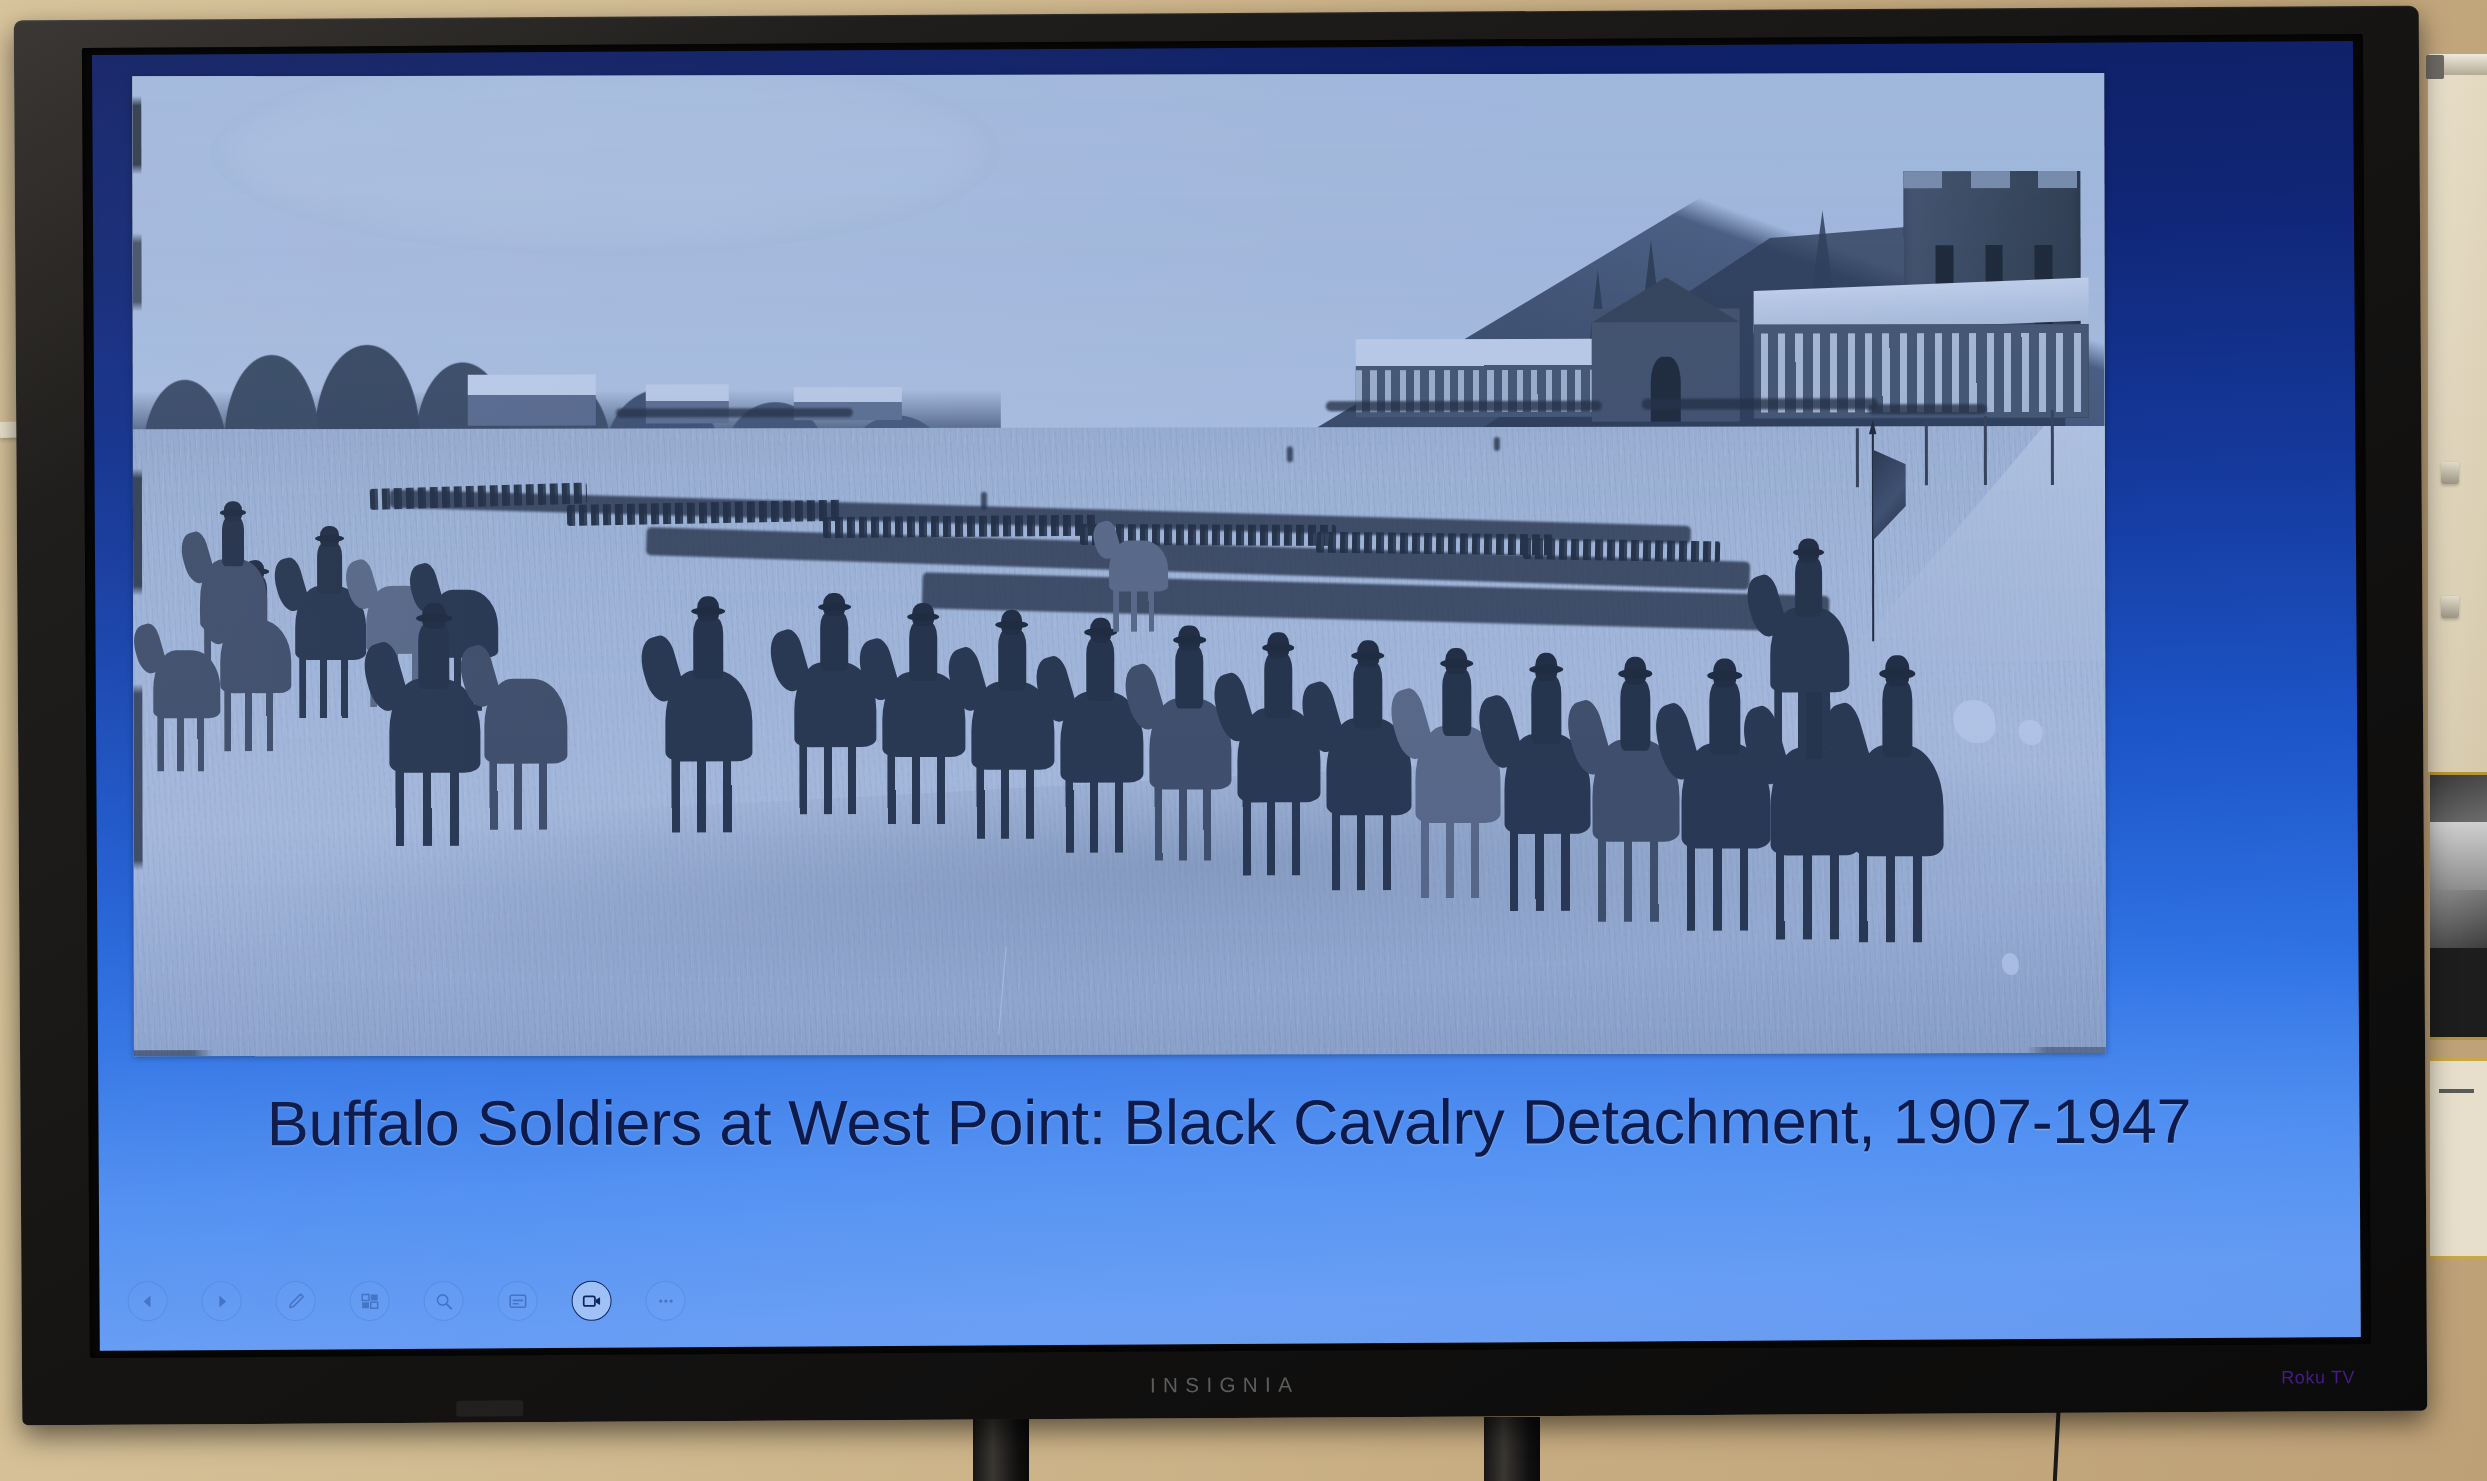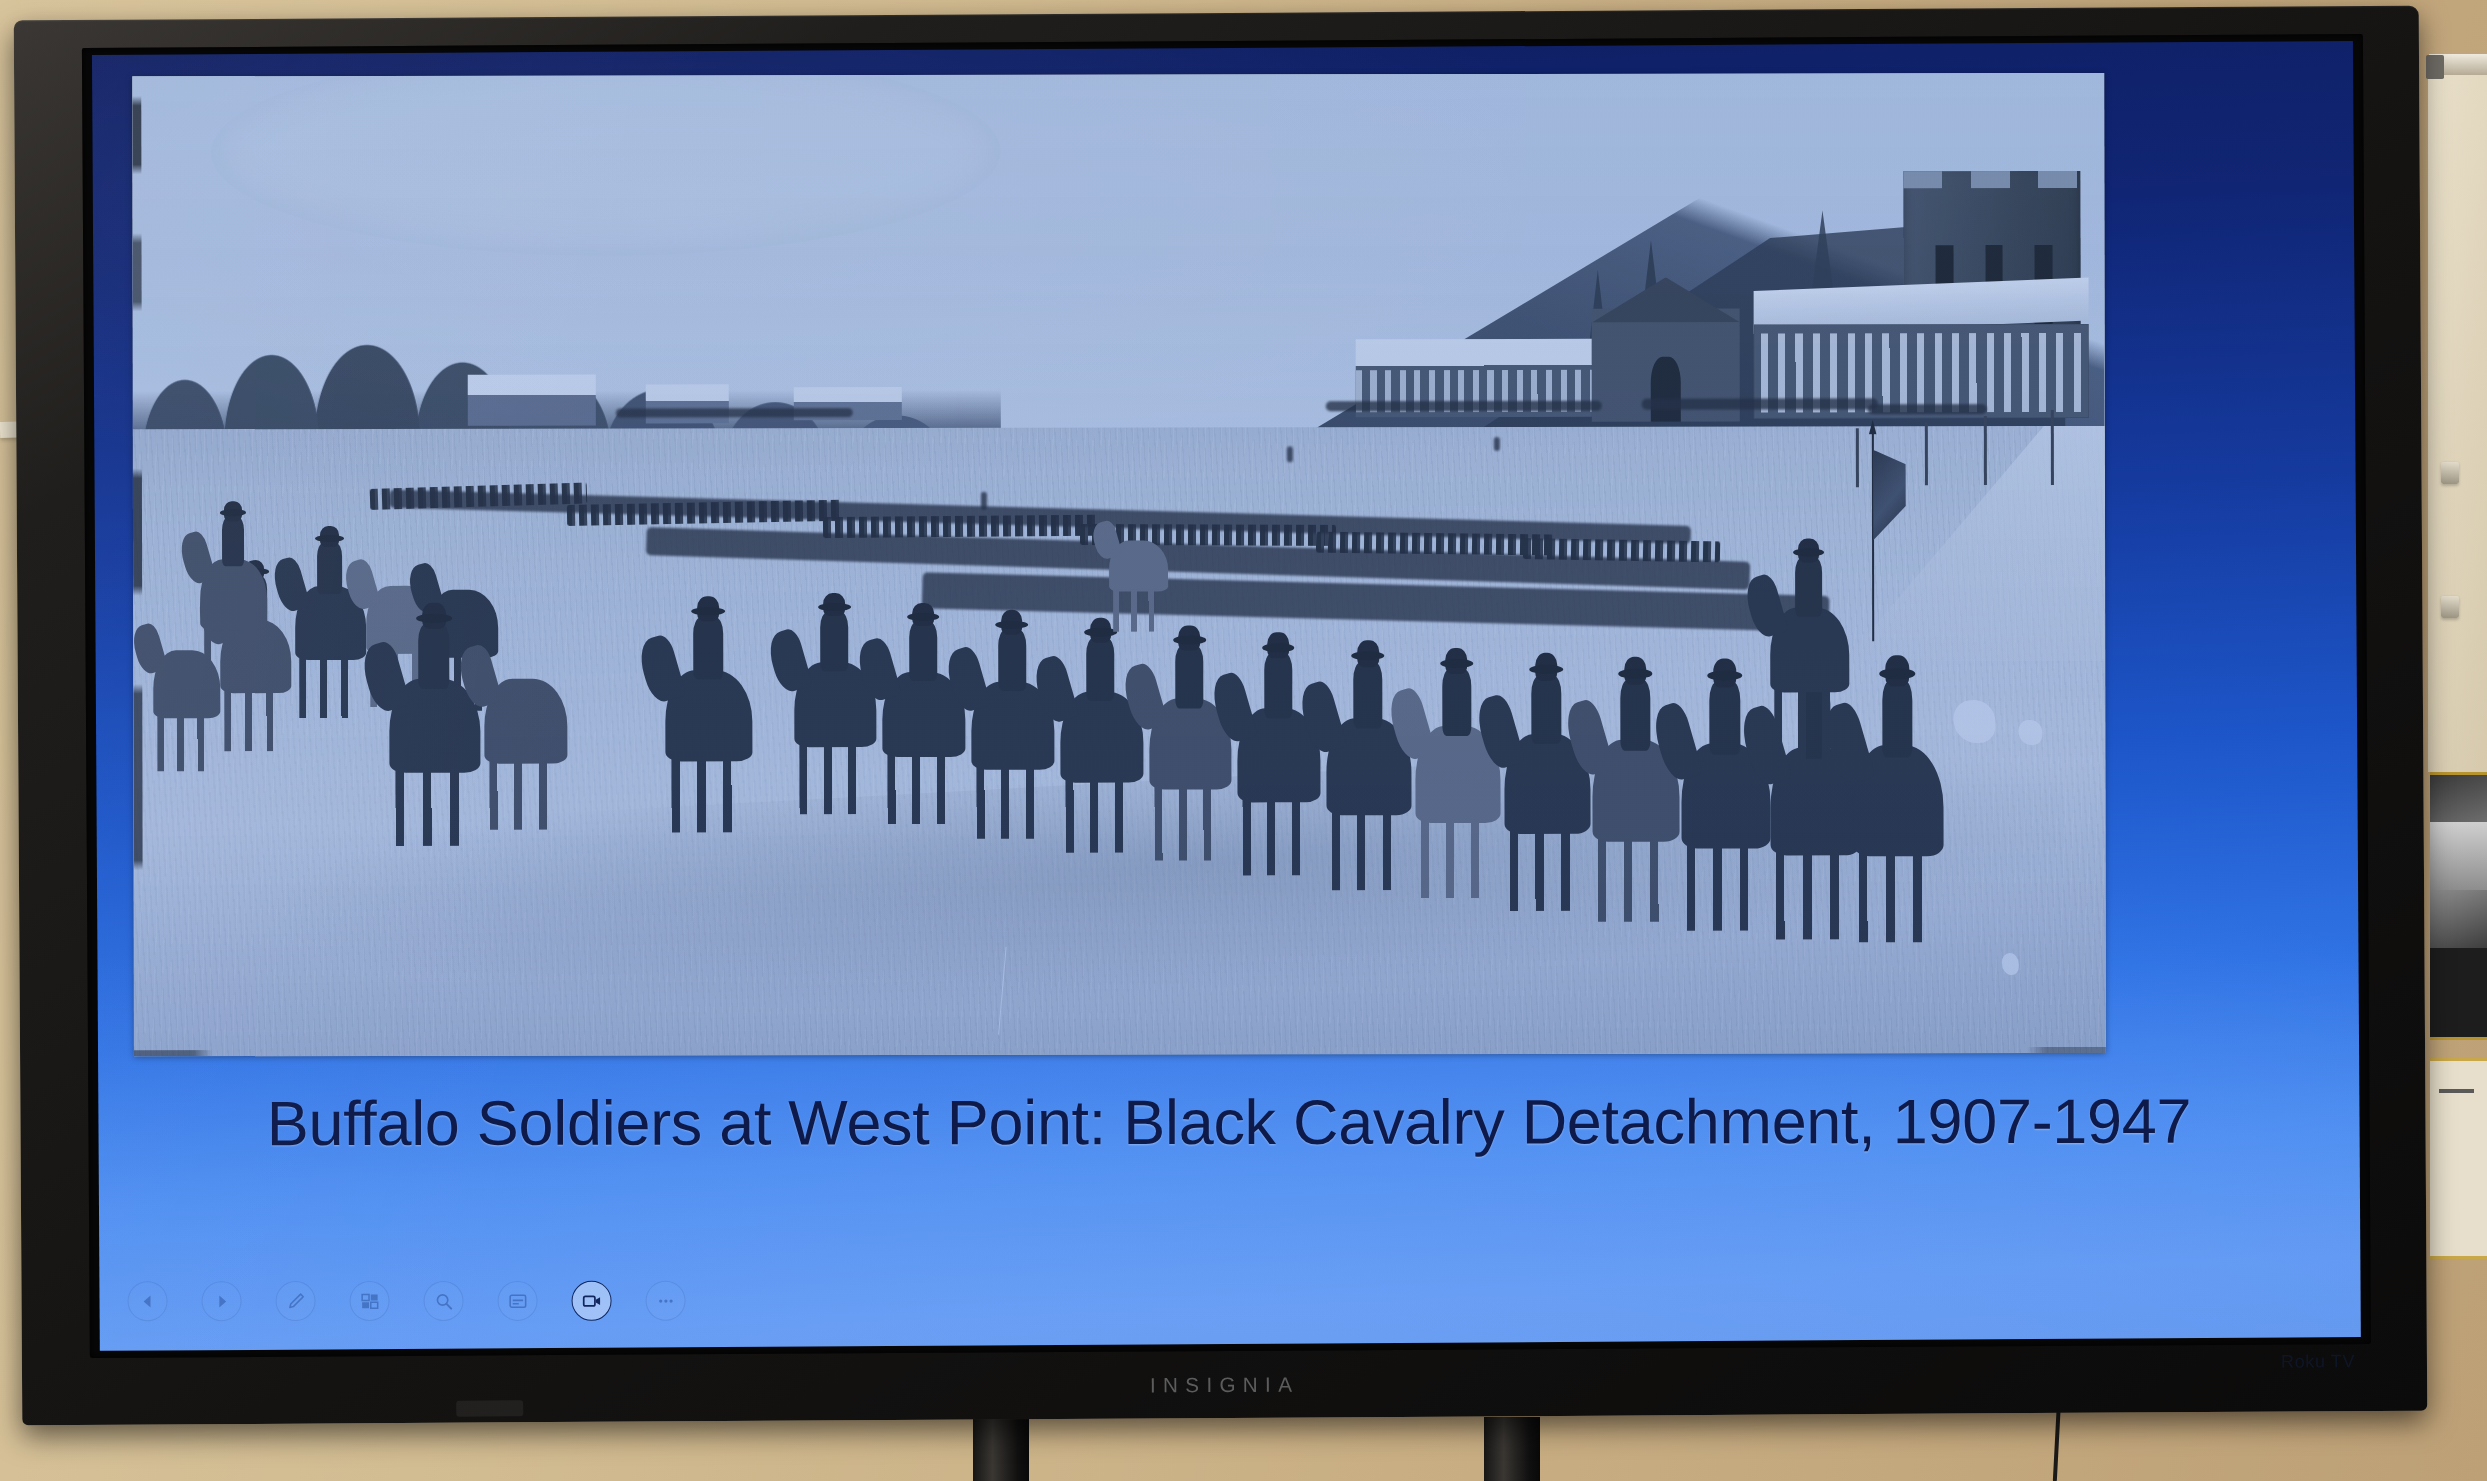--- a/index.html
+++ b/index.html
@@ -285,22 +285,22 @@
   }
   .tb-btn svg { width:20.7px; height:20.7px; display:block; }
 
   
   #brand-insignia {
     position:absolute; left:0; right:0; bottom:20.7px;
     text-align:center; color:#6a6a6a; font-size:20.7px; letter-spacing:7.3px;
     font-weight:300; opacity:.85;
   }
   #brand-roku {
-    position:absolute; right:72px; bottom:39px;
-    color:#0f172a; font-size:18px; letter-spacing:0.6px; opacity:.9;
+    position:absolute; right:72px; bottom:23px;
+    color:#4c1d95; font-size:18px; letter-spacing:0.6px; opacity:.9;
   }
   #ir-window {
     position:absolute; left:434px; bottom:6px; width:67px; height:16px;
     background:#2a2724; border-radius:3px; opacity:.7;
   }
 
   
   .leg { position:absolute; top:1417px; width:56px; height:67px;
     background:linear-gradient(90deg,#171615,#3a3733 35%,#111010 80%,#0a0909);
     border-radius:0 0 3.6px 3.6px; }

